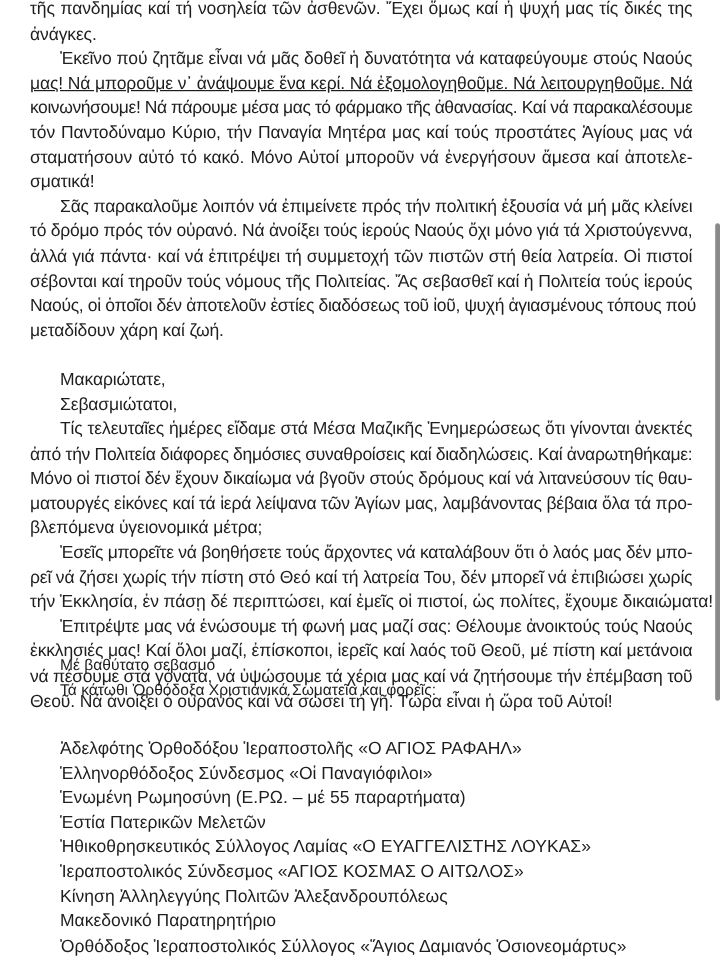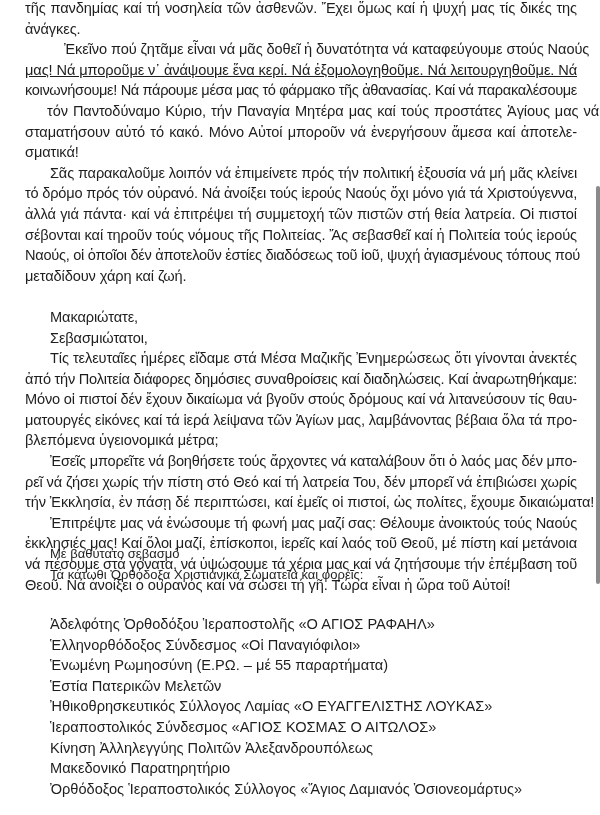--- a/index.html
+++ b/index.html
@@ -29,24 +29,24 @@
 
 <div class="page">
 
   <div class="text" style="top:-2px;">
     <p class="p">
       <span class="line" style="text-align: justify; text-align-last: justify; white-space: nowrap;"><span style="white-space: nowrap;">τῆς πανδημίας καί τή νοσηλεία τῶν ἀσθενῶν. Ἔχει ὅμως καί ἡ ψυχή μας τίς δικές της</span></span>
       <span class="line">ἀνάγκες.</span>
     </p>
 
     <p class="p">
-      <span class="line" style="padding-left: 25px; text-align-last: justify; text-align: justify; white-space: nowrap;"><span style="white-space: nowrap; margin-left: 14px;">Ἐκεῖνο πού ζητᾶμε εἶναι νά μᾶς δοθεῖ ἡ δυνατότητα νά καταφεύγουμε στούς Ναούς</span></span>
+      <span class="line" style="padding-left: 25px; text-align-last: justify; text-align: justify; white-space: nowrap;"><span style="white-space: nowrap;">Ἐκεῖνο πού ζητᾶμε εἶναι νά μᾶς δοθεῖ ἡ δυνατότητα νά καταφεύγουμε στούς Ναούς</span></span>
       <span class="line" style="white-space: nowrap;"><span style="white-space: nowrap; letter-spacing: -0.100396px; text-decoration: underline;">μας! Νά μποροῦμε ν᾽ ἀνάψουμε ἕνα κερί. Νά ἐξομολογηθοῦμε. Νά λειτουργηθοῦμε. Νά</span></span>
       <span class="line" style="white-space: nowrap;"><span style="white-space: nowrap; letter-spacing: -0.363086px;">κοινωνήσουμε! Νά πάρουμε μέσα μας τό φάρμακο τῆς ἀθανασίας. Καί νά παρακαλέσουμε</span></span>
-      <span class="line" style="white-space: nowrap;"><span style="white-space: nowrap; word-spacing: 1.07422px; margin-left: 22px;">τόν Παντοδύναμο Κύριο, τήν Παναγία Μητέρα μας καί τούς προστάτες Ἁγίους μας νά</span></span>
+      <span class="line" style="white-space: nowrap;"><span style="white-space: nowrap; word-spacing: 1.07422px;">τόν Παντοδύναμο Κύριο, τήν Παναγία Μητέρα μας καί τούς προστάτες Ἁγίους μας νά</span></span>
       <span class="line" style="white-space: nowrap;"><span style="white-space: nowrap; word-spacing: 1.22301px;">σταματήσουν αὐτό τό κακό. Μόνο Αὐτοί μποροῦν νά ἐνεργήσουν ἄμεσα καί ἀποτελε-</span></span>
       <span class="line">σματικά!</span>
     </p>
 
     <p class="p">
       <span class="line" style="padding-left: 25px; white-space: nowrap;"><span style="white-space: nowrap; letter-spacing: -0.160547px;">Σᾶς παρακαλοῦμε λοιπόν νά ἐπιμείνετε πρός τήν πολιτική ἐξουσία νά μή μᾶς κλείνει</span></span>
       <span class="line" style="white-space: nowrap;"><span style="white-space: nowrap; letter-spacing: -0.211979px;">τό δρόμο πρός τόν οὐρανό. Νά ἀνοίξει τούς ἱερούς Ναούς ὄχι μόνο γιά τά Χριστούγεννα,</span></span>
       <span class="line" style="white-space: nowrap;"><span style="white-space: nowrap; word-spacing: 0.325893px;">ἀλλά γιά πάντα· καί νά ἐπιτρέψει τή συμμετοχή τῶν πιστῶν στή θεία λατρεία. Οἱ πιστοί</span></span>
       <span class="line" style="white-space: nowrap;"><span style="white-space: nowrap; letter-spacing: -0.116912px;">σέβονται καί τηροῦν τούς νόμους τῆς Πολιτείας. Ἄς σεβασθεῖ καί ἡ Πολιτεία τούς ἱερούς</span></span>
       <span class="line" style="white-space: nowrap;"><span style="white-space: nowrap; letter-spacing: -0.291406px;">Ναούς, οἱ ὁποῖοι δέν ἀποτελοῦν ἑστίες διαδόσεως τοῦ ἰοῦ, ψυχή ἁγιασμένους τόπους πού</span></span>

